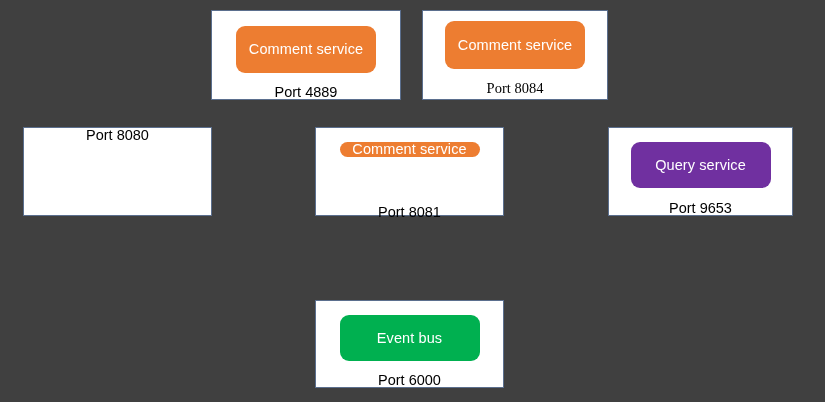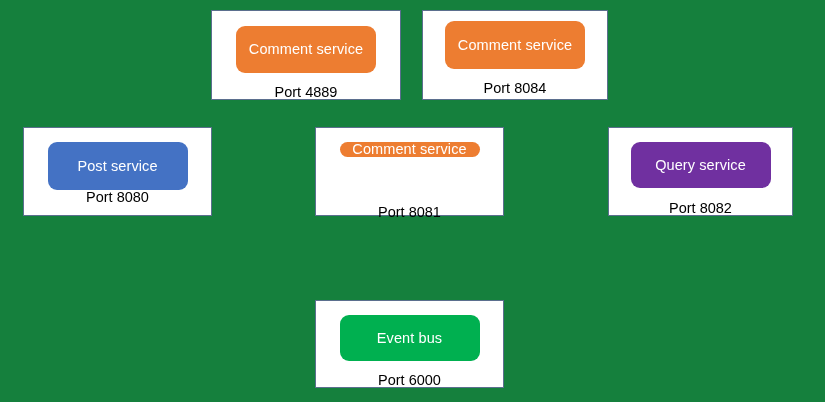--- a/index.html
+++ b/index.html
@@ -49,21 +49,21 @@
     white-space: nowrap;
   }
 
   
   #node-comment-8083 { left: 211px; top: 10px;  width: 190px; height: 90px; }
   #node-comment-8083 .pill { width: 140px; height: 48px; margin-top: 15px; }
   #node-comment-8083 .port-label { margin-top: 12px; }
 
   #node-comment-8084 { left: 422px; top: 10px;  width: 186px; height: 90px; }
   #node-comment-8084 .pill { width: 140px; height: 48px; margin-top: 10px; }
-  #node-comment-8084 .port-label { margin-top: 12px; }
+  #node-comment-8084 .port-label { margin-top: 12px; font-family: Liberation Serif, serif; }
 
   
   #node-post-8080 { left: 23px;  top: 127px; width: 189px; height: 89px; }
   #node-post-8080 .pill { width: 140px; height: 48px; margin-top: 14px; }
   #node-post-8080 .port-label { margin-top: 0; }
 
   #node-comment-8081 { left: 315px; top: 127px; width: 189px; height: 89px; }
   #node-comment-8081 .pill { width: 140px; height: 48px; margin-top: 14px; }
   #node-comment-8081 .port-label { margin-top: 13px; }
 
@@ -72,45 +72,44 @@
   #node-query-8082 .port-label { margin-top: 13px; }
 
   
   #node-eventbus-4000 { left: 315px; top: 300px; width: 189px; height: 88px; }
   #node-eventbus-4000 .pill { width: 140px; height: 48px; margin-top: 14px; }
   #node-eventbus-4000 .port-label { margin-top: 12px; }
 </style>
 </head>
 <body>
 
-<div id="canvas" style="background: #15803d;">
+<div id="canvas" style="background: #404040;">
 
   <div class="node" id="node-comment-8083" style="border-color: rgb(91, 111, 142);">
     <div class="pill" style="background-color: rgb(237, 125, 49); color: rgb(255, 255, 255);">Comment service</div>
     <div class="port-label" style="color: rgb(0, 0, 0);">Port 4889</div>
   </div>
 
   <div class="node" id="node-comment-8084" style="border-color: rgb(91, 111, 142);">
     <div class="pill" style="background-color: rgb(237, 125, 49); color: rgb(255, 255, 255);">Comment service</div>
     <div class="port-label" style="color: rgb(0, 0, 0);">Port 8084</div>
   </div>
 
   <div class="node" id="node-post-8080" style="border-color: rgb(91, 111, 142);">
-    <div class="pill" style="background-color: rgb(68, 114, 196); color: rgb(255, 255, 255);">Post service</div>
     <div class="port-label" style="color: rgb(0, 0, 0);">Port 8080</div>
   </div>
 
   <div class="node" id="node-comment-8081" style="border-color: rgb(91, 111, 142);">
     <div class="pill" style="background-color: rgb(237, 125, 49); color: rgb(255, 255, 255);">Comment service</div>
     <div class="port-label" style="color: rgb(0, 0, 0); margin-top: 48px;">Port 8081</div>
   </div>
 
   <div class="node" id="node-query-8082" style="border-color: rgb(91, 111, 142);">
     <div class="pill" style="background-color: rgb(112, 48, 160); color: rgb(255, 255, 255);">Query service</div>
-    <div class="port-label" style="color: rgb(0, 0, 0);">Port 8082</div>
+    <div class="port-label" style="color: rgb(0, 0, 0);">Port 9653</div>
   </div>
 
   <div class="node" id="node-eventbus-4000" style="border-color: rgb(91, 111, 142);">
     <div class="pill" style="background-color: rgb(0, 176, 80); color: rgb(255, 255, 255);">Event bus</div>
     <div class="port-label" style="color: rgb(0, 0, 0);">Port 6000</div>
   </div>
 
 </div>
 
 </body></html>

